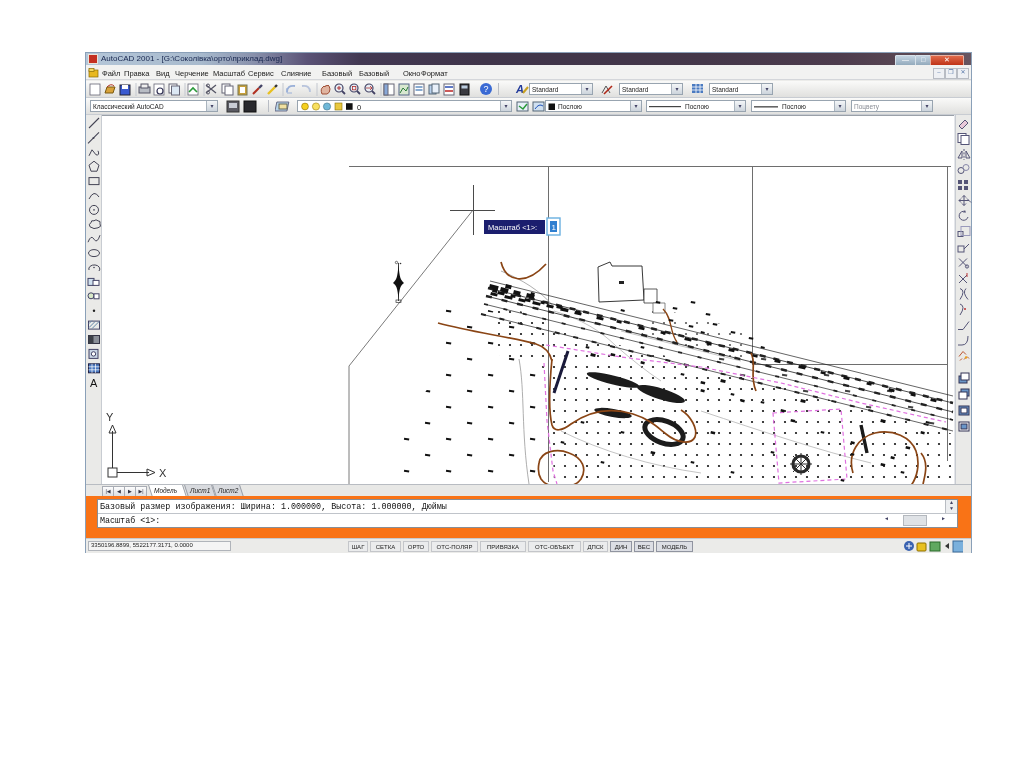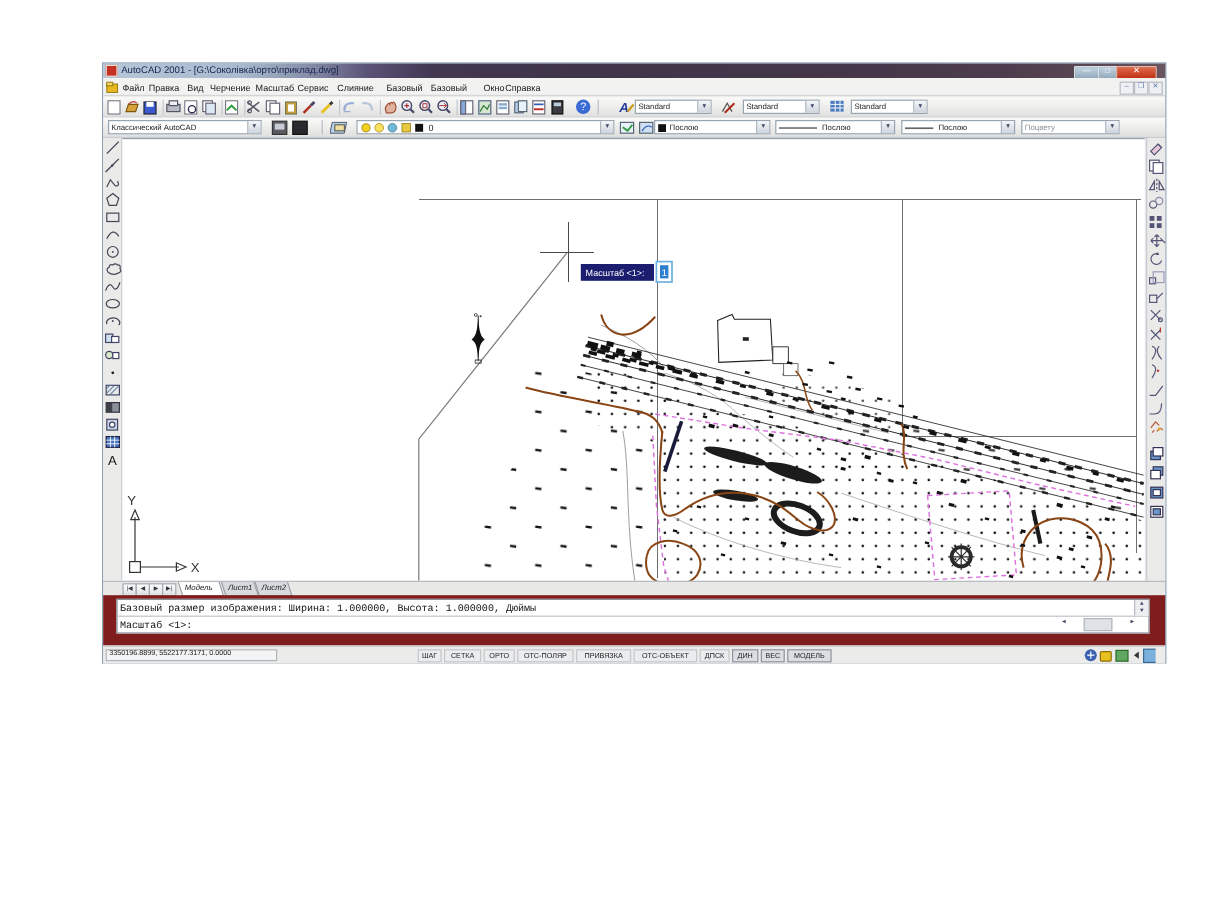--- a/index.html
+++ b/index.html
@@ -36,21 +36,21 @@
 .rtb{position:absolute;right:0;top:0;width:16px;height:100%;background:#eaeae8;border-left:1px solid #c8ccd2;box-sizing:border-box;}
 .canvas{position:absolute;left:16px;top:0;width:852px;height:369px;background:#fff;border-top:1px solid #9aa0a8;box-sizing:border-box;}
 
 .tabs{left:0;top:431px;width:100%;height:12px;background:#e8e8e6;border-top:1px solid #b8bcc2;box-sizing:border-box;font-size:6.5px;color:#222;}
 .tabbtn{position:absolute;top:1px;width:10px;height:9px;border:1px solid #a8acb4;background:linear-gradient(#fdfdfd,#dcdee2);font-size:5px;line-height:8px;text-align:center;color:#334;}
 .tab{position:absolute;top:0px;height:11px;border:1px solid #999ea6;border-top:none;background:#d8dade;
   transform:skewX(18deg);}
 .tab.act{background:#fff;}
 .tablbl{position:absolute;top:2px;font-size:6.5px;color:#222;font-style:italic;}
 
-.cmd{left:0;top:443px;width:100%;height:42px;background:#7f1d1d;}
+.cmd{left:0;top:443px;width:100%;height:42px;background:#f97316;}
 .cmdbox{position:absolute;left:11px;top:3px;width:861px;height:29px;background:#fff;border:1px solid #888e96;box-sizing:border-box;
   font-family:"Liberation Mono",monospace;font-size:8.4px;color:#111;}
 .cmdline{position:absolute;left:2px;white-space:nowrap;}
 .cscroll{position:absolute;right:0;top:0;width:11px;height:13px;background:#eceef0;border-left:1px solid #b8bcc2;}
 
 .status{left:0;top:485px;width:100%;height:15px;background:#ebebe9;border-top:1px solid #c8cacc;box-sizing:border-box;font-size:6.5px;color:#222;}
 .coords{position:absolute;left:2px;top:2px;width:143px;height:10px;border:1px solid #b0b4ba;background:#f4f4f4;font-size:6px;padding-left:2px;box-sizing:border-box;}
 .sbtn{position:absolute;top:2px;height:11px;font-size:6px;text-align:center;color:#222;border:1px solid #c4c6ca;background:#ebeced;box-sizing:border-box;line-height:10px;}
 .sbtn.on{background:#dcdee4;border:1px solid #9094a0;}
 svg text{font-family:"Liberation Sans",sans-serif;}
@@ -75,21 +75,21 @@
     <span style="left:16px;">Файл</span>
       <span style="left:38px;">Правка</span>
       <span style="left:70px;">Вид</span>
     <span style="left:89px;">Черчение</span>
       <span style="left:127px;">Масштаб</span>
       <span style="left:162px;">Сервис</span>
     <span style="left:195px;">Слияние</span>
       <span style="left:236px;">Базовый</span>
       <span style="left:273px;">Базовый</span>
     <span style="left:317px;">Окно</span>
-      <span style="left:335px;">Справка</span>
+      <span style="left:335px;">Формат</span>
     <div class="mdib" style="right:26px;">–</div>
     <div class="mdib" style="right:14px;">❐</div>
     <div class="mdib" style="right:2px;">✕</div>
   </div>
 
   <div class="abs tb tb1">
     <svg style="position:absolute;left:3px;top:1px;" width="410" height="15" viewBox="0 0 410 15" id="tb1icons">
         <rect x="1" y="2" width="10" height="11" fill="#fff" stroke="#667" stroke-width="0.8"></rect>
         <path d="M16,11 l2,-6 h8 l-2,6 z" fill="#d8a23a" stroke="#7a5a10"></path>
         <path d="M18,5 q4,-4 7,-1" stroke="#b03020" fill="none"></path>

